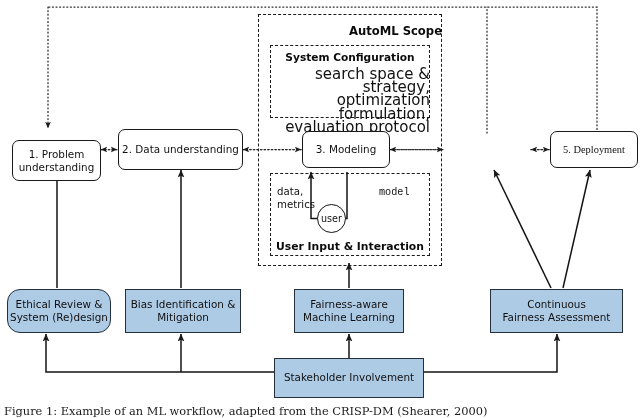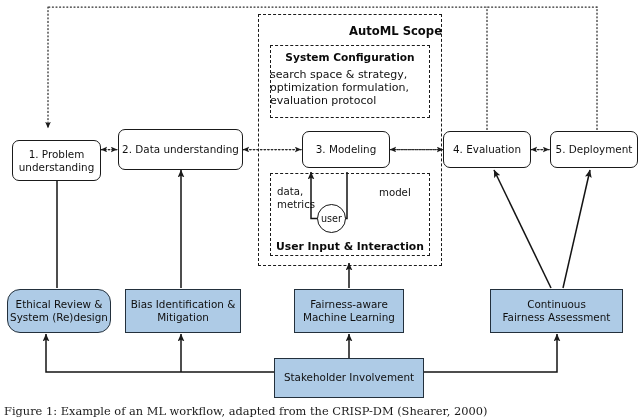--- a/index.html
+++ b/index.html
@@ -86,22 +86,22 @@
     width: 100%;
     text-align: center;
     font-size: 10.6px;
     font-weight: bold;
     color: #0b0b0b;
     z-index: 3;
   }
   .inner-lines {
     position: absolute;
     width: 100%;
-    text-align: left;
-    font-size: 11px;
+    text-align: right;
+    font-size: 15px;
     line-height: 13.2px;
     color: #111111;
     z-index: 3;
   }
   .ui-title {
     position: absolute;
     width: 100%;
     text-align: center;
     font-size: 10.8px;
     font-weight: bold;
@@ -222,21 +222,21 @@
     <div>evaluation protocol</div>
   </div>
 
   <div class="dashbox scope-inner" style="left:270px; top:173px; width:160px; height:83px;"></div>
 
   <div class="floatlabel" style="left:277px; top:185px; width:60px;">
     <div>data,</div>
     <div>metrics</div>
   </div>
 
-  <div class="floatlabel" style="left:379px; top:186px; width:48px;">model</div>
+  <div class="floatlabel" style="left:379px; top:186px; width:48px;font-family:Liberation Mono, monospace;">model</div>
 
   <div class="usercircle" style="left:317px; top:204px; width:29px; height:29px;">user</div>
 
   <div class="ui-title" style="left:270px; top:240px; width:160px;">User Input &amp; Interaction</div>
 
   <div class="pbox" style="left:12px; top:140px; width:89px; height:41px;">
     <div class="txt">
       <div>1. Problem</div>
       <div>understanding</div>
     </div>
@@ -245,25 +245,22 @@
   <div class="pbox" style="left:118px; top:129px; width:125px; height:41px;">
     <div class="txt">
       <div>2. Data understanding</div>
     </div>
   </div>
 
   <div class="pbox" style="left:302px; top:131px; width:88px; height:37px;">
     <div class="txt">3. Modeling</div>
   </div>
 
-  <div class="pbox" style="left:443px; top:131px; width:88px; height:37px;">
-    <div class="txt">4. Evaluation</div>
-  </div>
-
-  <div class="pbox" style="left:550px; top:131px; width:88px; height:37px;">
+
+  <div class="pbox" style="left:550px; top:131px; width:88px; height:37px;font-family:Liberation Serif, serif;">
     <div class="txt">5. Deployment</div>
   </div>
 
   <div class="bbox" style="left:7px; top:289px; width:104px; height:44px;border-radius:13px;">
     <div>
       <div>Ethical Review &amp;</div>
       <div>System (Re)design</div>
     </div>
   </div>
 

